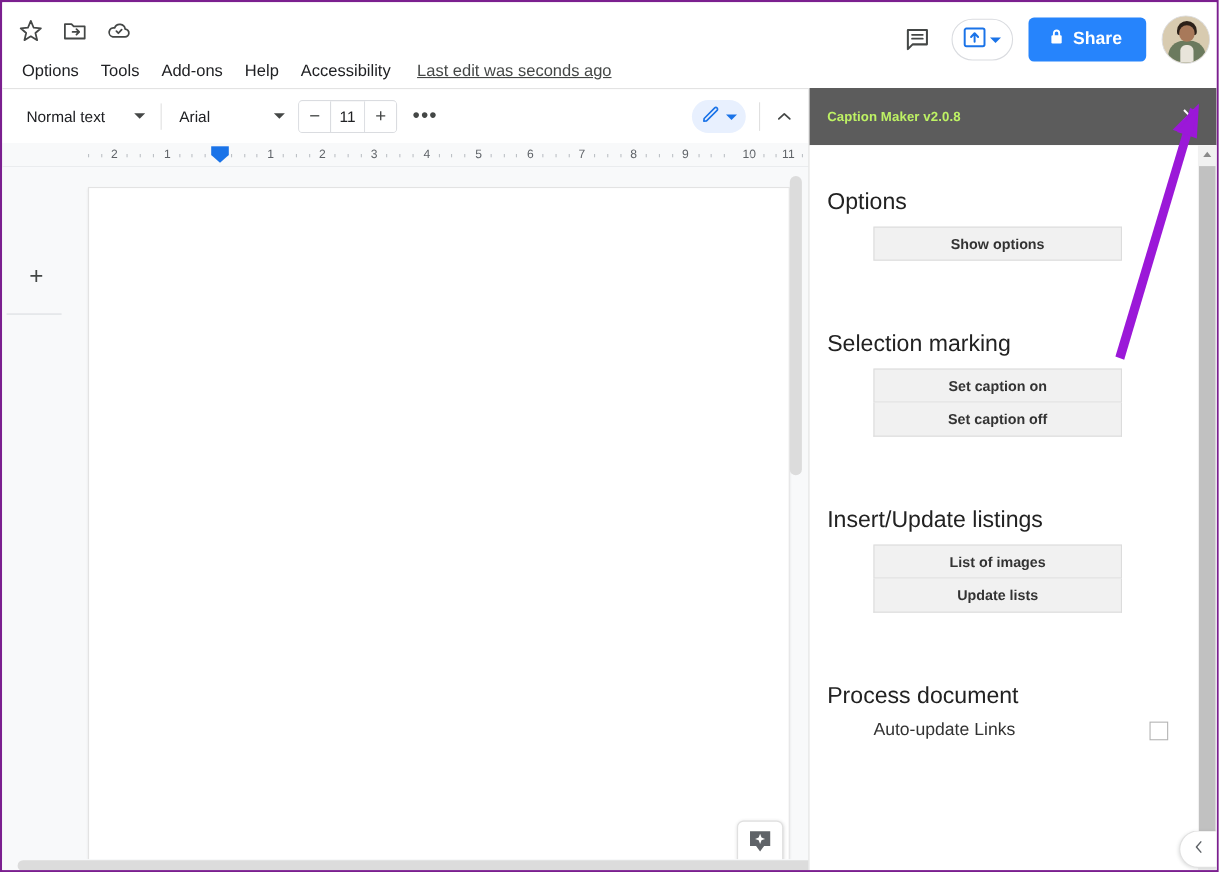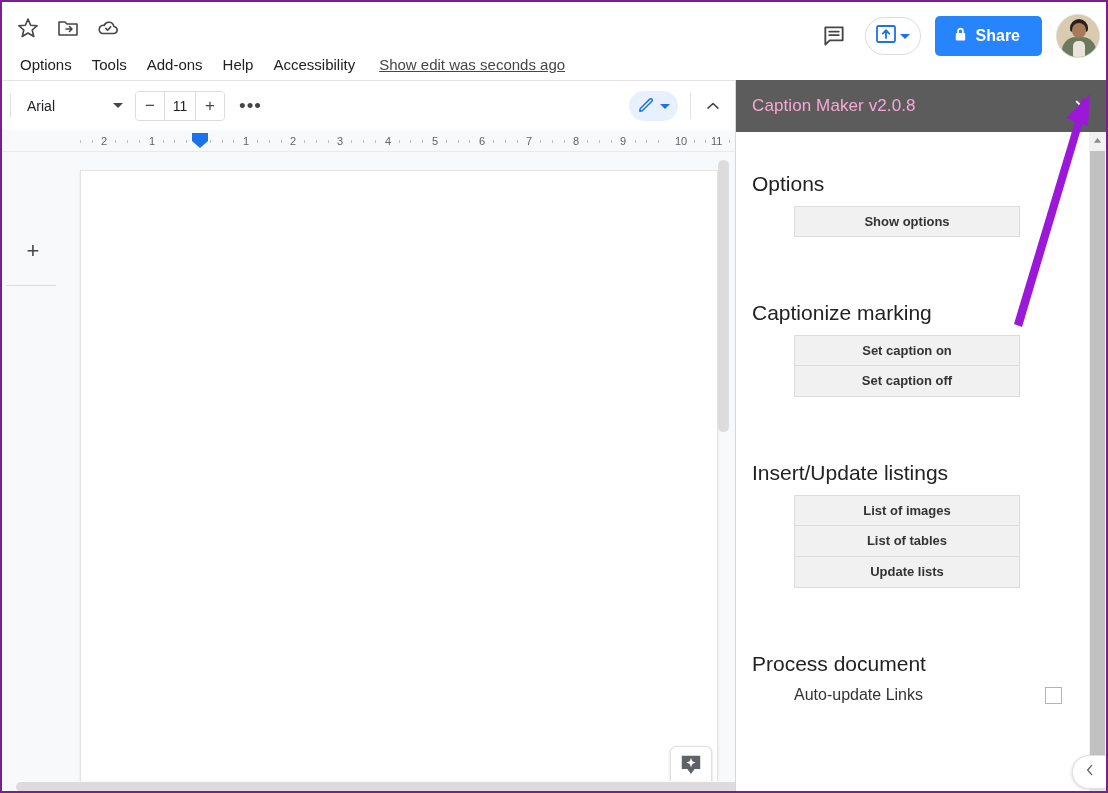--- a/index.html
+++ b/index.html
@@ -229,21 +229,21 @@
     width: 371px; height: 713px;
     background: #ffffff;
     border-left: 1px solid #d7d7d7;
   }
   .sb-header {
     position: relative; height: 52px; background: #5c5c5c;
     display: flex; align-items: center; justify-content: space-between;
     padding: 0 14px 0 16px;
   }
   .sb-title {
-    color: #f9a8d4; font-size: 17px; font-weight: normal;
+    color: #bef264; font-size: 12px; font-weight: bold;
     letter-spacing: 0.1px;
   }
   .sb-close {
     color: #ffffff; font-size: 24px; line-height: 1; cursor: pointer;
     padding: 2px 4px; font-weight: 300;
   }
   .sb-body {
     position: absolute; left: 0; top: 52px; right: 0; bottom: 0;
     background: #ffffff; overflow: hidden;
   }
@@ -337,21 +337,21 @@
         </svg>
       </span>
     </div>
 
     <div class="menubar">
       <span class="menu-item">Options</span>
       <span class="menu-item">Tools</span>
       <span class="menu-item">Add-ons</span>
       <span class="menu-item">Help</span>
       <span class="menu-item">Accessibility</span>
-      <span class="last-edit">Show edit was seconds ago</span>
+      <span class="last-edit">Last edit was seconds ago</span>
     </div>
 
     <div class="header-right">
       <span class="comment-btn">
         <svg width="26" height="26" viewBox="0 0 24 24" fill="none" stroke="#444746" stroke-width="1.7" stroke-linejoin="round">
           <path d="M4 4h16v12H8l-4 4z"></path>
           <path d="M7.5 8h9M7.5 11.2h9" stroke-linecap="round" stroke-width="1.5"></path>
         </svg>
       </span>
 
@@ -379,20 +379,24 @@
         <span class="bg"></span>
         <span class="body"></span>
         <span class="shirt"></span>
         <span class="hair"></span>
         <span class="face"></span>
       </span>
     </div>
   </div>
 
   <div class="toolbar">
+    <div class="tb-style">
+      <span>Normal text</span>
+      <span class="caret-dn"></span>
+    </div>
     <div class="tb-sep"></div>
     <div class="tb-font">
       <span>Arial</span>
       <span class="caret-dn"></span>
     </div>
     <div class="size-box">
       <span class="size-btn">−</span>
       <span class="size-val">11</span>
       <span class="size-btn">+</span>
     </div>
@@ -517,31 +521,30 @@
         <div style="height:40px"></div>
 
         <div class="sb-group">
           <div class="sb-section-title">Options</div>
           <div class="sb-btn">Show options</div>
         </div>
 
         <div class="sb-spacer-lg"></div>
 
         <div class="sb-group">
-          <div class="sb-section-title">Captionize marking</div>
+          <div class="sb-section-title">Selection marking</div>
           <div class="sb-btn">Set caption on</div>
           <div class="sb-btn">Set caption off</div>
         </div>
 
         <div class="sb-spacer-lg"></div>
 
         <div class="sb-group">
           <div class="sb-section-title">Insert/Update listings</div>
           <div class="sb-btn">List of images</div>
-          <div class="sb-btn">List of tables</div>
           <div class="sb-btn">Update lists</div>
         </div>
 
         <div class="sb-spacer-lg"></div>
 
         <div class="sb-group">
           <div class="sb-section-title">Process document</div>
           <div class="sb-row">
             <span class="sb-row-label">Auto-update Links</span>
             <span class="sb-checkbox"></span>

